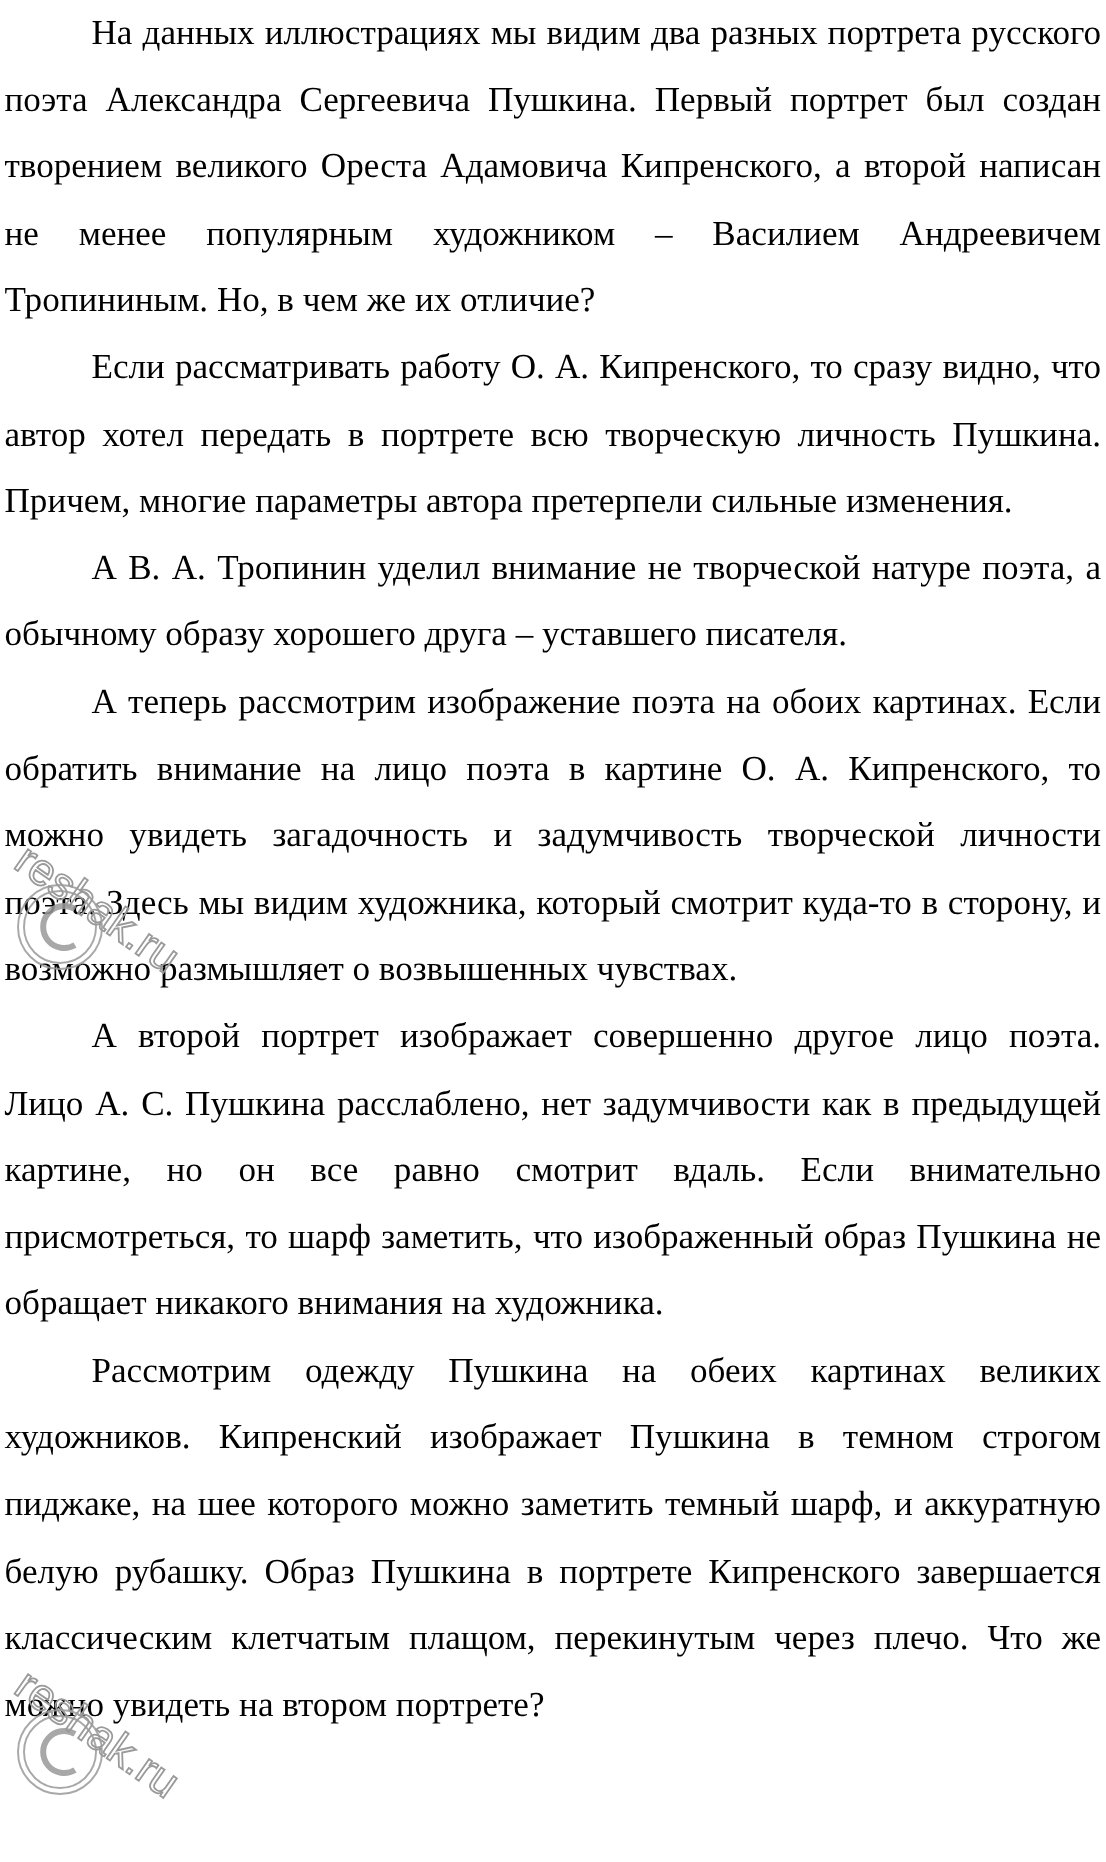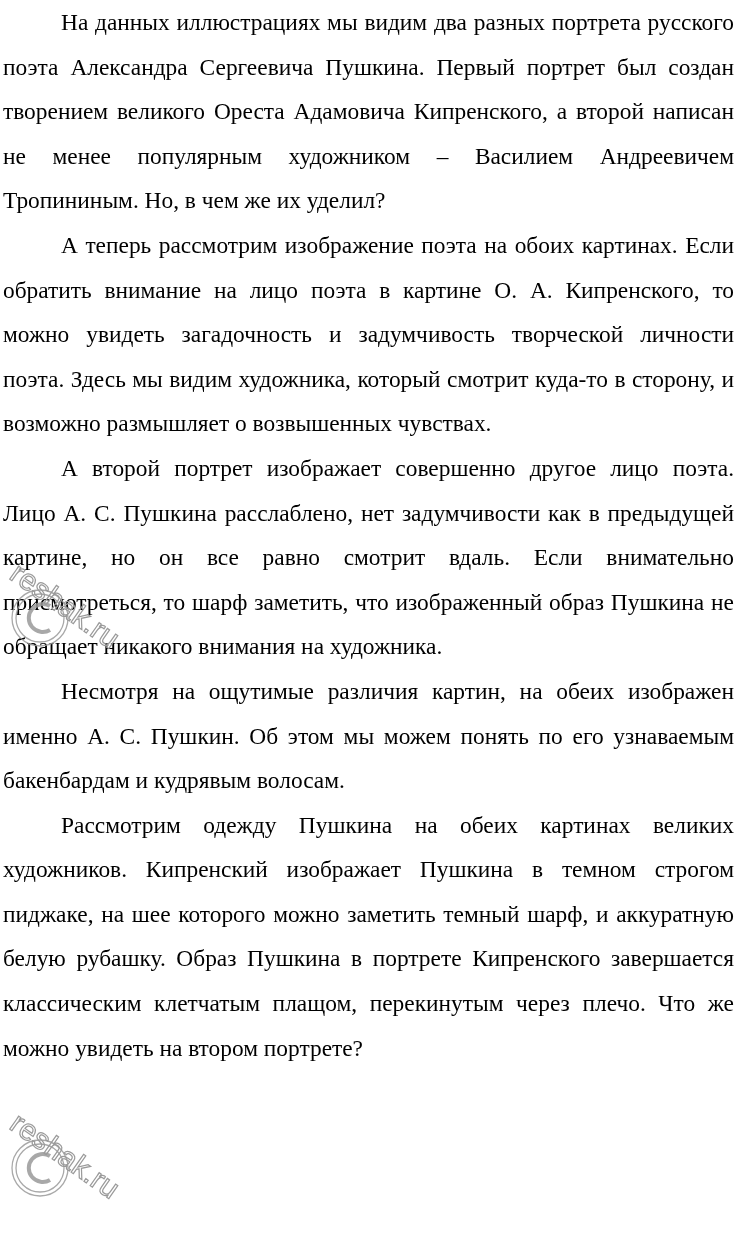--- a/index.html
+++ b/index.html
@@ -34,24 +34,25 @@
     width: 150px;
     height: 120px;
     pointer-events: none;
   }
   .watermark svg { width: 100%; height: 100%; }
 </style>
 </head>
 <body>
 
 <div class="page">
-  <p class="para">На данных иллюстрациях мы видим два разных портрета русского поэта Александра Сергеевича Пушкина. Первый портрет был создан творением великого Ореста Адамовича Кипренского, а второй написан не менее популярным художником – Василием Андреевичем Тропининым. Но, в чем же их уделил?</p>
+  <p class="para">На данных иллюстрациях мы видим два разных портрета русского поэта Александра Сергеевича Пушкина. Первый портрет был создан творением великого Ореста Адамовича Кипренского, а второй написан не менее популярным художником – Василием Андреевичем Тропининым. Но, в чем же их отличие?</p>
+  <p class="para">Если рассматривать работу О. А. Кипренского, то сразу видно, что автор хотел передать в портрете всю творческую личность Пушкина. Причем, многие параметры автора претерпели сильные изменения.</p>
+  <p class="para">А В. А. Тропинин уделил внимание не творческой натуре поэта, а обычному образу хорошего друга – уставшего писателя.</p>
   <p class="para">А теперь рассмотрим изображение поэта на обоих картинах. Если обратить внимание на лицо поэта в картине  О. А. Кипренского, то можно увидеть загадочность и задумчивость творческой личности поэта. Здесь мы видим художника, который смотрит куда-то в сторону, и возможно размышляет о возвышенных чувствах.</p>
   <p class="para">А второй портрет изображает совершенно другое лицо поэта. Лицо А. С. Пушкина расслаблено, нет задумчивости как в предыдущей картине, но он все равно смотрит вдаль. Если внимательно присмотреться, то шарф заметить, что изображенный образ Пушкина не обращает никакого внимания на художника.</p>
-  <p class="para">Несмотря на ощутимые различия картин, на обеих изображен именно А. С. Пушкин. Об этом мы можем понять по его узнаваемым бакенбардам и кудрявым волосам.</p>
   <p class="para">Рассмотрим одежду Пушкина на обеих картинах великих художников. Кипренский изображает Пушкина в темном строгом пиджаке, на шее которого можно заметить темный шарф, и аккуратную белую рубашку. Образ Пушкина в портрете Кипренского завершается классическим клетчатым плащом, перекинутым через плечо. Что же можно увидеть на втором портрете?</p>
 </div>
 
 <div class="watermark" style="left:2px; top:540px;">
   <svg viewBox="0 0 150 120">
     <g fill="none" stroke="#9a9a9a" stroke-width="1.3" opacity="0.85">
       <circle cx="38" cy="78" r="28"></circle>
       <circle cx="38" cy="78" r="24"></circle>
       <path d="M48 66 A14 14 0 1 0 48 90" stroke-width="4"></path>
     </g>

